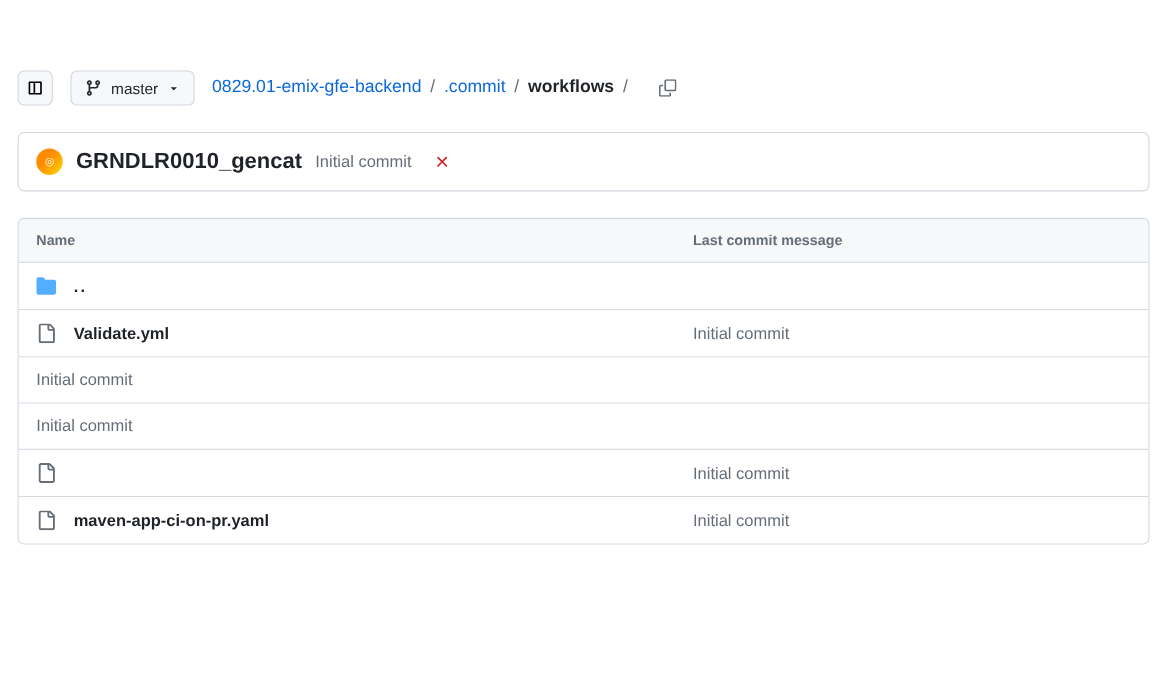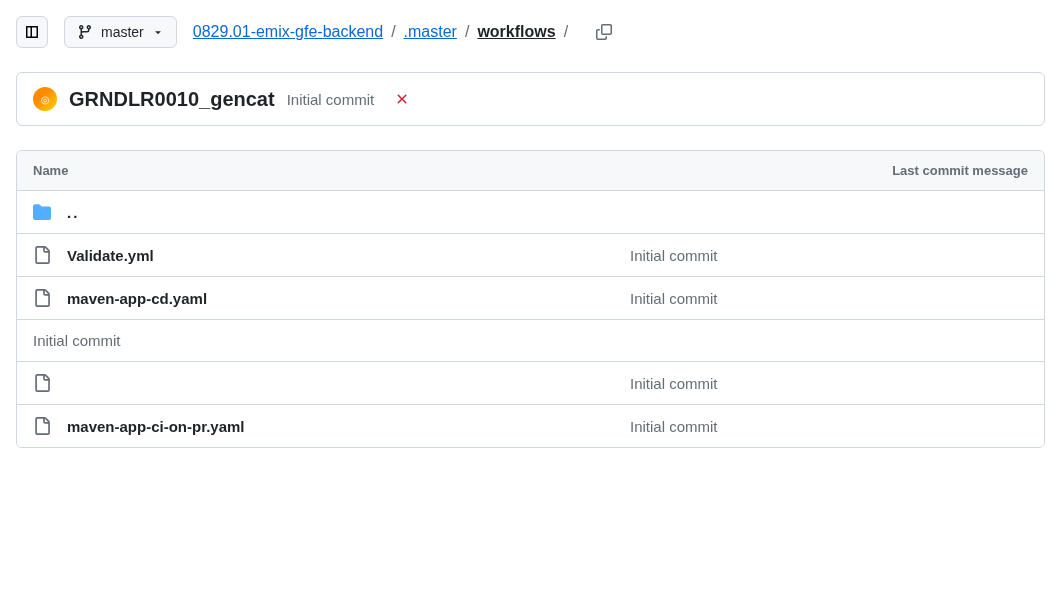--- a/index.html
+++ b/index.html
@@ -8,20 +8,21 @@
       font-size: 14px;
       color: #1f2328;
       background: #fff;
       padding: 16px;
     }
     .top-toolbar {
       display: flex;
       align-items: center;
       gap: 16px;
       margin-bottom: 24px;
+      margin-top: 48px;
     }
     .square-btn {
       width: 32px;
       height: 32px;
       display: flex;
       align-items: center;
       justify-content: center;
       border: 1px solid #d0d7de;
       border-radius: 6px;
       background: #f6f8fa;
@@ -44,23 +45,23 @@
       font-size: 14px;
       font-weight: 500;
       color: #24292f;
     }
     .breadcrumb {
       display: flex;
       align-items: center;
       gap: 4px;
       font-size: 16px;
     }
-    .breadcrumb .link { color: #0969da; cursor: pointer; text-decoration: underline; }
+    .breadcrumb .link { color: #0969da; cursor: pointer; }
     .breadcrumb .sep { color: #656d76; padding: 0 4px; }
-    .breadcrumb .current { font-weight: 600; color: #1f2328; text-decoration: underline; }
+    .breadcrumb .current { font-weight: 600; color: #1f2328; }
     .commit-box {
       border: 1px solid #d0d7de;
       border-radius: 6px;
       padding: 14px 16px;
       display: flex;
       align-items: center;
       gap: 12px;
       margin-bottom: 24px;
       background: #fff;
     }
@@ -87,21 +88,21 @@
       display: flex;
       align-items: center;
       padding: 12px 16px;
       background: #f6f8fa;
       border-bottom: 1px solid #d0d7de;
       color: #656d76;
       font-weight: 600;
       font-size: 13px;
     }
     .col-name { flex: 0 0 60%; }
-    .col-msg { flex: 1; text-align: right; }
+    .col-msg { flex: 1; }
     .ft-row {
       display: flex;
       align-items: center;
       padding: 12px 16px;
       border-bottom: 1px solid #d0d7de;
       background: #fff;
     }
     .ft-row:last-child { border-bottom: none; align-items: center; }
     .row-name {
       flex: 0 0 60%;
@@ -131,21 +132,21 @@
       </svg>
     <span>master</span>
     <svg class="icon-svg" width="12" height="12" viewBox="0 0 16 16" fill="currentColor">
         <path d="m4.427 7.427 3.396 3.396a.25.25 0 0 0 .354 0l3.396-3.396A.25.25 0 0 0 11.396 7H4.604a.25.25 0 0 0-.177.427Z"></path>
       </svg>
   </button>
 
   <div class="breadcrumb">
     <span class="link">0829.01-emix-gfe-backend</span>
     <span class="sep">/</span>
-    <span class="link">.master</span>
+    <span class="link">.commit</span>
     <span class="sep">/</span>
     <span class="current">workflows</span>
     <span class="sep">/</span>
   </div>
 
   <button class="square-btn plain">
     <svg class="icon-svg" width="16" height="16" viewBox="0 0 16 16" fill="currentColor" style="color:#656d76">
         <path d="M0 6.75C0 5.784.784 5 1.75 5h1.5a.75.75 0 0 1 0 1.5h-1.5a.25.25 0 0 0-.25.25v7.5c0 .138.112.25.25.25h7.5a.25.25 0 0 0 .25-.25v-1.5a.75.75 0 0 1 1.5 0v1.5A1.75 1.75 0 0 1 9.25 16h-7.5A1.75 1.75 0 0 1 0 14.25Z"></path>
         <path d="M5 1.75C5 .784 5.784 0 6.75 0h7.5C15.216 0 16 .784 16 1.75v7.5A1.75 1.75 0 0 1 14.25 11h-7.5A1.75 1.75 0 0 1 5 9.25Zm1.75-.25a.25.25 0 0 0-.25.25v7.5c0 .138.112.25.25.25h7.5a.25.25 0 0 0 .25-.25v-7.5a.25.25 0 0 0-.25-.25Z"></path>
       </svg>
@@ -183,26 +184,20 @@
     <div class="row-name">
       <svg class="icon-svg file-gray" width="18" height="18" viewBox="0 0 16 16" fill="currentColor">
             <path d="M2 1.75C2 .784 2.784 0 3.75 0h6.586c.464 0 .909.184 1.237.513l2.914 2.914c.329.328.513.773.513 1.237v9.586A1.75 1.75 0 0 1 13.25 16h-9.5A1.75 1.75 0 0 1 2 14.25Zm1.75-.25a.25.25 0 0 0-.25.25v12.5c0 .138.112.25.25.25h9.5a.25.25 0 0 0 .25-.25V6h-2.75A1.75 1.75 0 0 1 9 4.25V1.5Zm6.75.062V4.25c0 .138.112.25.25.25h2.688l-.011-.013-2.914-2.914-.013-.011Z"></path>
           </svg>
       <span class="fname">Validate.yml</span>
     </div>
     <div class="row-msg">Initial commit</div>
   </div>
 
   <div class="ft-row">
-    <div class="row-name">
-      <svg class="icon-svg file-gray" width="18" height="18" viewBox="0 0 16 16" fill="currentColor">
-            <path d="M2 1.75C2 .784 2.784 0 3.75 0h6.586c.464 0 .909.184 1.237.513l2.914 2.914c.329.328.513.773.513 1.237v9.586A1.75 1.75 0 0 1 13.25 16h-9.5A1.75 1.75 0 0 1 2 14.25Zm1.75-.25a.25.25 0 0 0-.25.25v12.5c0 .138.112.25.25.25h9.5a.25.25 0 0 0 .25-.25V6h-2.75A1.75 1.75 0 0 1 9 4.25V1.5Zm6.75.062V4.25c0 .138.112.25.25.25h2.688l-.011-.013-2.914-2.914-.013-.011Z"></path>
-          </svg>
-      <span class="fname">maven-app-cd.yaml</span>
-    </div>
     <div class="row-msg">Initial commit</div>
   </div>
 
   <div class="ft-row">
     <div class="row-msg">Initial commit</div>
   </div>
 
   <div class="ft-row">
     <div class="row-name">
       <svg class="icon-svg file-gray" width="18" height="18" viewBox="0 0 16 16" fill="currentColor">

